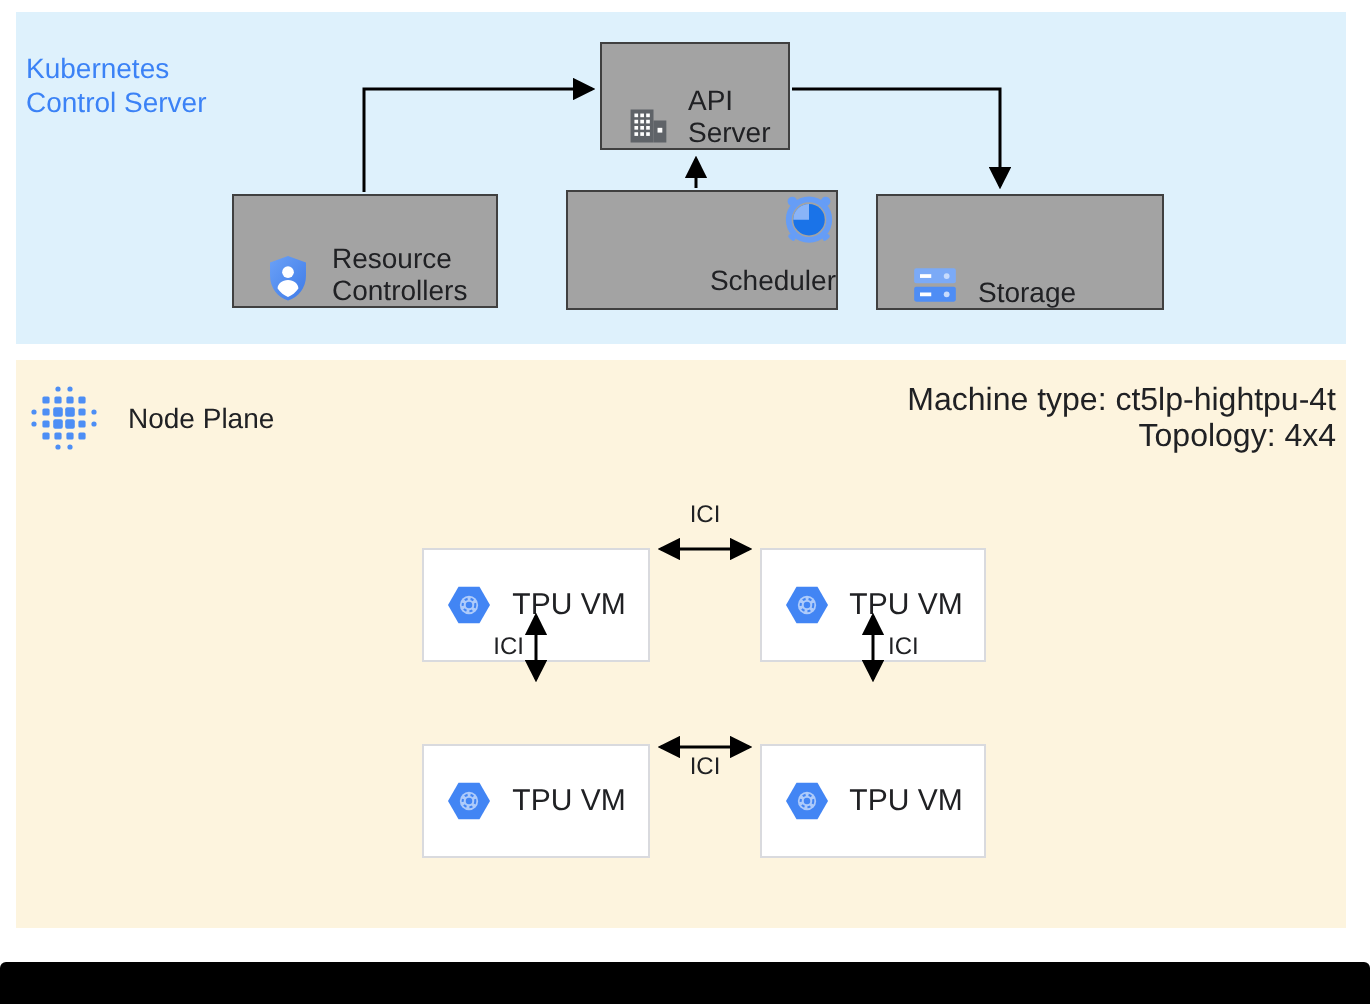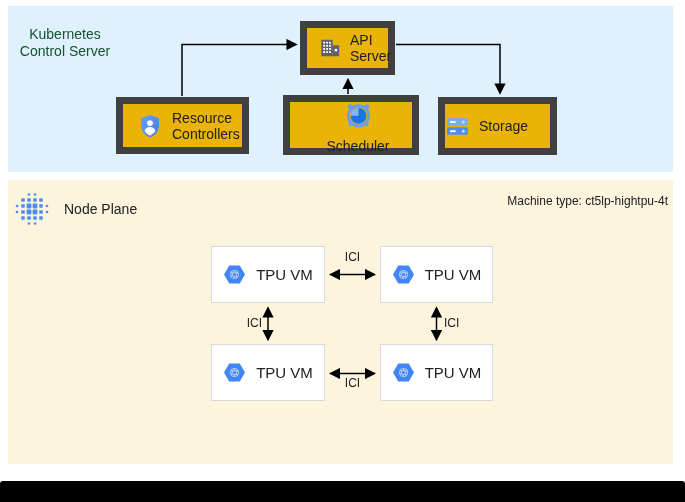--- a/index.html
+++ b/index.html
@@ -2,40 +2,40 @@
 <html><head>
 <meta charset="utf-8">
 <style>
   html,body{margin:0;padding:0;background:#fff;width:685px;height:502px;overflow:hidden;
     font-family:"Liberation Sans",sans-serif;color:#202124;}
   .stage{position:relative;width:685px;height:502px;}
   .panel{position:absolute;}
   .panel.blue{left:8px;top:6px;width:665px;height:166px;background:#def1fc;}
   .panel.yellow{left:8px;top:180px;width:665px;height:284px;background:#fdf4de;}
   .black-bar{position:absolute;left:0;top:481px;width:685px;height:21px;background:#000;border-radius:3px 3px 0 0;}
-  .cp-title{position:absolute;left:13px;top:26px;width:104px;text-align:center;
-    font-size:14px;line-height:17px;color:#14532d;}
-  .box{position:absolute;background:#eab308;border:7px solid #404040;box-sizing:border-box;
-    display:flex;align-items:center;gap:9px;font-size:14px;color:#202124;}
+  .cp-title{position:absolute;left:13px;top:26px;width:104px;text-align:left;
+    font-size:14px;line-height:17px;color:#3b82f6;}
+  .box{position:absolute;background:#a3a3a3;border:1px solid #404040;box-sizing:border-box;
+    display:flex;align-items:flex-end;gap:9px;font-size:14px;color:#202124;}
   .box .lbl{line-height:16px;}
   .box-api{left:300px;top:21px;width:95px;height:54px;padding-left:12px;}
   .box-api .lbl{width:50px;}
   .box-rc{left:116px;top:97px;width:133px;height:57px;padding-left:14px;}
   .box-rc .lbl{width:84px;}
   .box-sched{left:283px;top:95px;width:136px;height:60px;padding-left:14px;flex-direction:column;}
-  .box-store{left:438px;top:97px;width:119px;height:58px;}
+  .box-store{left:438px;top:97px;width:144px;height:58px;padding-left:16px;}
   .tpu-box{position:absolute;background:#fff;border:1px solid #d9dade;box-sizing:border-box;
-    display:flex;align-items:center;justify-content:center;gap:10px;font-size:15px;color:#202124;}
+    display:flex;align-items:center;justify-content:center;gap:10px;font-size:15px;color:#202124;margin-top:28px;}
   .tpu-tl{left:211px;top:246px;width:114px;height:57px;}
   .tpu-tr{left:380px;top:246px;width:113px;height:57px;}
   .tpu-bl{left:211px;top:344px;width:114px;height:57px;}
   .tpu-br{left:380px;top:344px;width:113px;height:57px;}
   .np-icon{position:absolute;left:14px;top:191px;}
   .np-title{position:absolute;left:64px;top:201px;font-size:14px;}
-  .np-meta{position:absolute;right:17px;top:192px;text-align:right;font-size:12px;line-height:18px;}
+  .np-meta{position:absolute;right:17px;top:192px;text-align:right;font-size:16px;line-height:18px;}
   .ici{position:absolute;font-size:12px;color:#202124;}
   .ici-top{left:338px;top:250px;width:29px;text-align:center;}
   .ici-bottom{left:338px;top:376px;width:29px;text-align:center;}
   .ici-left{left:234px;top:316px;width:28px;text-align:right;}
   .ici-right{left:444px;top:316px;width:28px;text-align:left;}
   svg.arrows{position:absolute;left:0;top:0;width:685px;height:502px;pointer-events:none;}
   .icon{flex:0 0 auto;display:block;}
 </style>
 </head>
 <body>
@@ -137,20 +137,21 @@
         <rect x="13.2" y="25.2" width="3.6" height="3.6" rx="0.8"></rect>
       <rect x="19.2" y="25.2" width="3.6" height="3.6" rx="0.8"></rect>
         <rect x="25.2" y="25.2" width="3.6" height="3.6" rx="0.8"></rect>
       <circle cx="15" cy="32.5" r="1.3"></circle>
         <circle cx="21" cy="32.5" r="1.3"></circle>
     </g>
   </svg>
   <div class="np-title">Node Plane</div>
   <div class="np-meta">
     <div>Machine type: ct5lp-hightpu-4t</div>
+    <div>Topology: 4x4</div>
   </div>
 
   <div class="tpu-box tpu-tl">
     <svg class="icon" width="23" height="21" viewBox="0 0 24 22">
       <polygon points="1,11 6.5,1.5 17.5,1.5 23,11 17.5,20.5 6.5,20.5" fill="#4285f4"></polygon>
       <circle cx="12" cy="11" r="4.8" fill="#aecbfa"></circle>
       <circle cx="12" cy="11" r="3.3" fill="none" stroke="#4285f4" stroke-width="1.1" stroke-dasharray="1.6 1.6"></circle>
       <circle cx="12" cy="11" r="1.7" fill="#4285f4"></circle>
     </svg>
     <span class="lbl">TPU VM</span>

